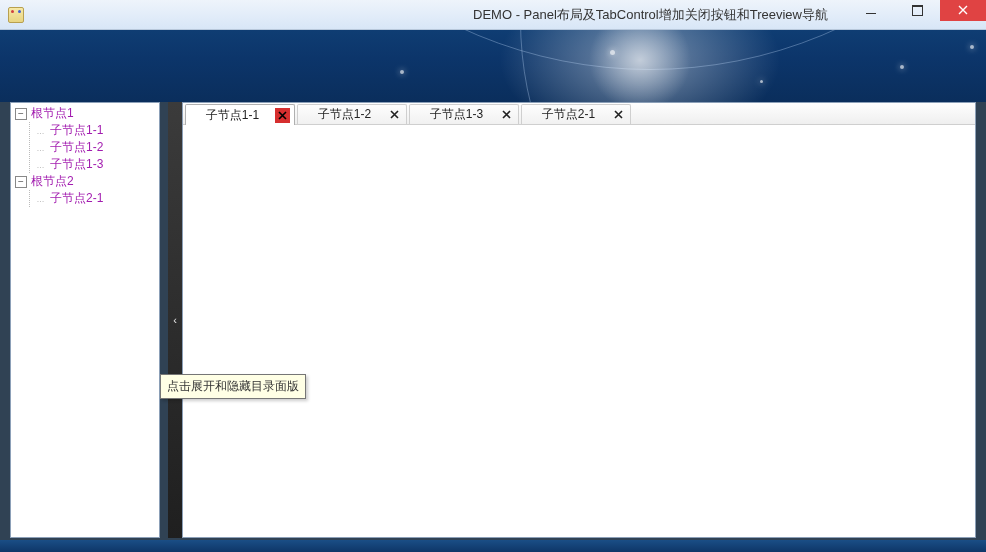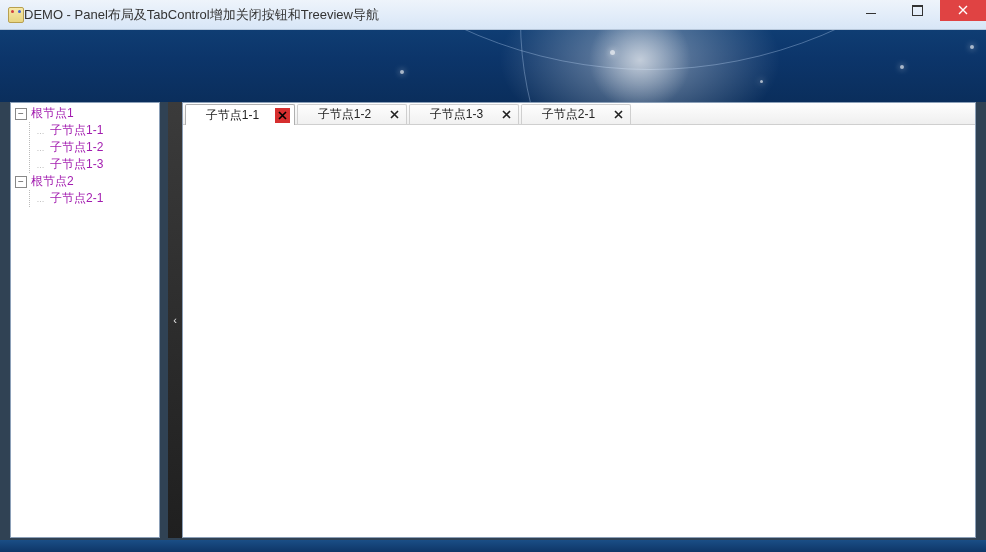--- a/index.html
+++ b/index.html
@@ -19,21 +19,21 @@
     margin-left: 8px;
     background: linear-gradient(#f7e9a8, #e8d582);
     border: 1px solid #b8a050;
     border-radius: 2px;
     position: relative;
   }
   .app-icon::before { content:""; position:absolute; top:2px; left:2px; width:3px; height:3px; background:#d04040; border-radius:50%; }
   .app-icon::after  { content:""; position:absolute; top:2px; right:2px; width:3px; height:3px; background:#4060d0; border-radius:50%; }
   .title-text {
     flex: 1;
-    text-align: left;
+    text-align: right;
     font-size: 13px;
     color: #333;
     padding-right: 20px;
   }
   .win-controls { display:flex; height:100%; }
   .win-btn {
     width: 46px; height: 22px;
     display:flex; align-items:center; justify-content:center;
     font-size: 12px; color:#333;
     margin-top:-1px;
@@ -254,20 +254,21 @@
         </li>
       </ul>
     </div>
   </div>
 
   <div class="splitter-col">
     <div class="splitter-gap"></div>
     <div class="splitter-bar">
       <span class="chev">‹</span>
     </div>
+    <div class="tooltip">点击展开和隐藏目录面版</div>
   </div>
 
   <div class="content-panel">
     <div class="tabstrip">
 
       <div class="tab active">
         <span class="tab-label">子节点1-1</span>
         <span class="tab-close">
           <svg width="9" height="9" viewBox="0 0 9 9">
               <path d="M1 1 L8 8 M8 1 L1 8" stroke="#000" stroke-width="1.6"></path>

